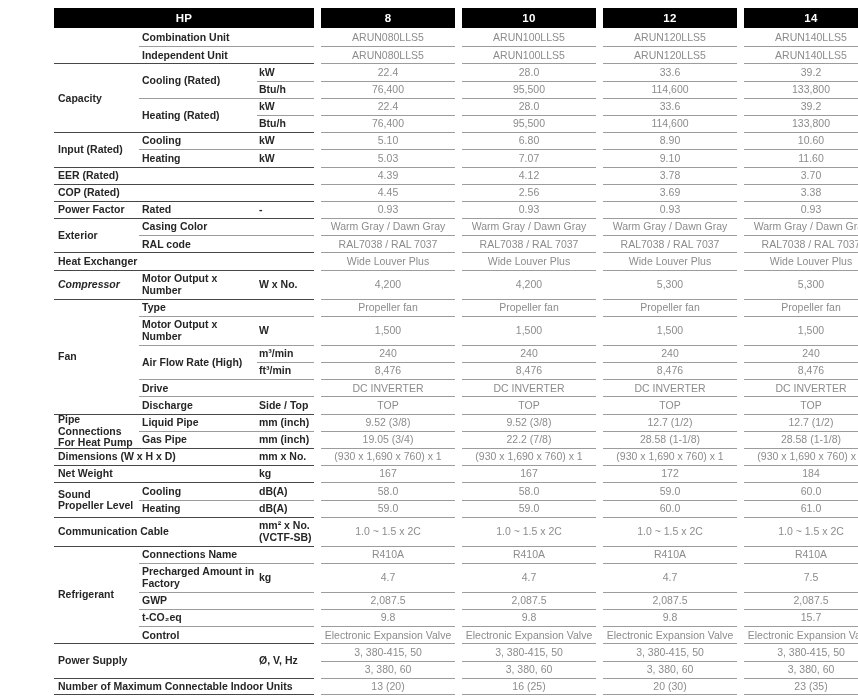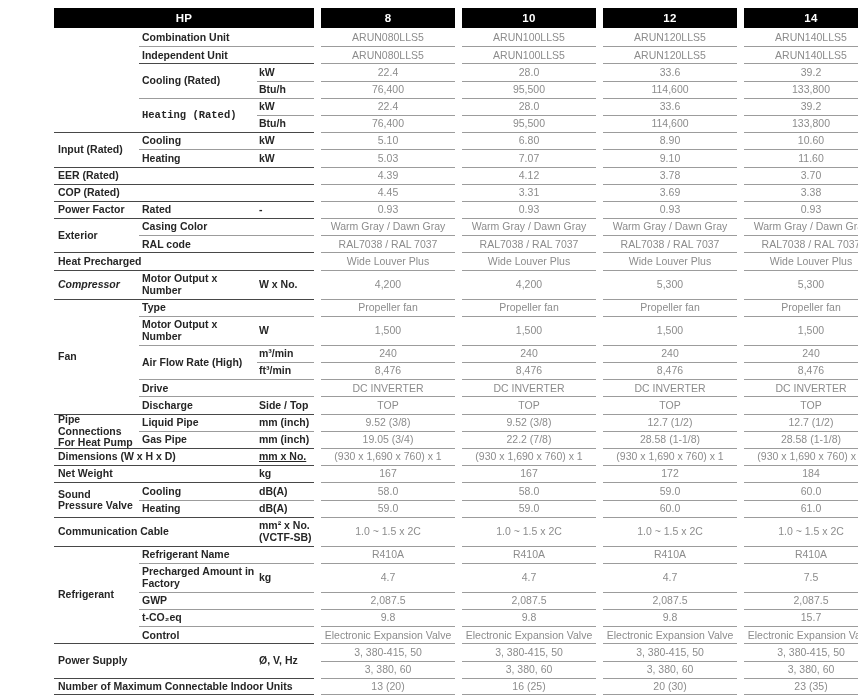--- a/index.html
+++ b/index.html
@@ -59,32 +59,33 @@
       <div class="cell lbl sub" style="grid-area: 2 / 2 / span 1 / span 2;">Combination Unit</div>
       <div class="cell val" style="grid-area: 2 / 5 / span 1 / span 1;">ARUN080LLS5</div>
       <div class="cell val" style="grid-area: 2 / 7 / span 1 / span 1;">ARUN100LLS5</div>
       <div class="cell val" style="grid-area: 2 / 9 / span 1 / span 1;">ARUN120LLS5</div>
       <div class="cell val" style="grid-area: 2 / 11 / span 1 / span 1;">ARUN140LLS5</div>
       <div class="cell lbl sub" style="grid-area: 3 / 2 / span 1 / span 2; border-top: 1px solid rgb(156, 156, 156);">Independent Unit</div>
       <div class="cell val" style="grid-area: 3 / 5 / span 1 / span 1; border-top: 1px solid rgb(156, 156, 156);">ARUN080LLS5</div>
       <div class="cell val" style="grid-area: 3 / 7 / span 1 / span 1; border-top: 1px solid rgb(156, 156, 156);">ARUN100LLS5</div>
       <div class="cell val" style="grid-area: 3 / 9 / span 1 / span 1; border-top: 1px solid rgb(156, 156, 156);">ARUN120LLS5</div>
       <div class="cell val" style="grid-area: 3 / 11 / span 1 / span 1; border-top: 1px solid rgb(156, 156, 156);">ARUN140LLS5</div>
+      <div class="cell lbl cat" style="grid-area: 4 / 1 / span 4 / span 1; border-top: 1px solid rgb(71, 71, 71);">Capacity</div>
       <div class="cell lbl sub" style="grid-area: 4 / 2 / span 2 / span 1; border-top: 1px solid rgb(71, 71, 71);">Cooling (Rated)</div>
       <div class="cell lbl unit" style="grid-area: 4 / 3 / span 1 / span 1; border-top: 1px solid rgb(71, 71, 71);">kW</div>
       <div class="cell val" style="grid-area: 4 / 5 / span 1 / span 1; border-top: 1px solid rgb(156, 156, 156);">22.4</div>
       <div class="cell val" style="grid-area: 4 / 7 / span 1 / span 1; border-top: 1px solid rgb(156, 156, 156);">28.0</div>
       <div class="cell val" style="grid-area: 4 / 9 / span 1 / span 1; border-top: 1px solid rgb(156, 156, 156);">33.6</div>
       <div class="cell val" style="grid-area: 4 / 11 / span 1 / span 1; border-top: 1px solid rgb(156, 156, 156);">39.2</div>
       <div class="cell lbl unit" style="grid-area: 5 / 3 / span 1 / span 1; border-top: 1px solid rgb(156, 156, 156);">Btu/h</div>
       <div class="cell val" style="grid-area: 5 / 5 / span 1 / span 1; border-top: 1px solid rgb(156, 156, 156);">76,400</div>
       <div class="cell val" style="grid-area: 5 / 7 / span 1 / span 1; border-top: 1px solid rgb(156, 156, 156);">95,500</div>
       <div class="cell val" style="grid-area: 5 / 9 / span 1 / span 1; border-top: 1px solid rgb(156, 156, 156);">114,600</div>
       <div class="cell val" style="grid-area: 5 / 11 / span 1 / span 1; border-top: 1px solid rgb(156, 156, 156);">133,800</div>
-      <div class="cell lbl sub" style="grid-area: 6 / 2 / span 2 / span 1; border-top: 1px solid rgb(156, 156, 156); font-family: Liberation Mono, monospace;">Heating (Rated)</div>
+      <div class="cell lbl sub" style="grid-area: 6 / 2 / span 2 / span 1; border-top: 1px solid rgb(156, 156, 156);">Heating (Rated)</div>
       <div class="cell lbl unit" style="grid-area: 6 / 3 / span 1 / span 1; border-top: 1px solid rgb(156, 156, 156);">kW</div>
       <div class="cell val" style="grid-area: 6 / 5 / span 1 / span 1; border-top: 1px solid rgb(156, 156, 156);">22.4</div>
       <div class="cell val" style="grid-area: 6 / 7 / span 1 / span 1; border-top: 1px solid rgb(156, 156, 156);">28.0</div>
       <div class="cell val" style="grid-area: 6 / 9 / span 1 / span 1; border-top: 1px solid rgb(156, 156, 156);">33.6</div>
       <div class="cell val" style="grid-area: 6 / 11 / span 1 / span 1; border-top: 1px solid rgb(156, 156, 156);">39.2</div>
       <div class="cell lbl unit" style="grid-area: 7 / 3 / span 1 / span 1; border-top: 1px solid rgb(156, 156, 156);">Btu/h</div>
       <div class="cell val" style="grid-area: 7 / 5 / span 1 / span 1; border-top: 1px solid rgb(156, 156, 156);">76,400</div>
       <div class="cell val" style="grid-area: 7 / 7 / span 1 / span 1; border-top: 1px solid rgb(156, 156, 156);">95,500</div>
       <div class="cell val" style="grid-area: 7 / 9 / span 1 / span 1; border-top: 1px solid rgb(156, 156, 156);">114,600</div>
       <div class="cell val" style="grid-area: 7 / 11 / span 1 / span 1; border-top: 1px solid rgb(156, 156, 156);">133,800</div>
@@ -101,42 +102,42 @@
       <div class="cell val" style="grid-area: 9 / 7 / span 1 / span 1; border-top: 1px solid rgb(156, 156, 156);">7.07</div>
       <div class="cell val" style="grid-area: 9 / 9 / span 1 / span 1; border-top: 1px solid rgb(156, 156, 156);">9.10</div>
       <div class="cell val" style="grid-area: 9 / 11 / span 1 / span 1; border-top: 1px solid rgb(156, 156, 156);">11.60</div>
       <div class="cell lbl cat" style="grid-area: 10 / 1 / span 1 / span 3; border-top: 1px solid rgb(71, 71, 71);">EER (Rated)</div>
       <div class="cell val" style="grid-area: 10 / 5 / span 1 / span 1; border-top: 1px solid rgb(156, 156, 156);">4.39</div>
       <div class="cell val" style="grid-area: 10 / 7 / span 1 / span 1; border-top: 1px solid rgb(156, 156, 156);">4.12</div>
       <div class="cell val" style="grid-area: 10 / 9 / span 1 / span 1; border-top: 1px solid rgb(156, 156, 156);">3.78</div>
       <div class="cell val" style="grid-area: 10 / 11 / span 1 / span 1; border-top: 1px solid rgb(156, 156, 156);">3.70</div>
       <div class="cell lbl cat" style="grid-area: 11 / 1 / span 1 / span 3; border-top: 1px solid rgb(71, 71, 71);">COP (Rated)</div>
       <div class="cell val" style="grid-area: 11 / 5 / span 1 / span 1; border-top: 1px solid rgb(156, 156, 156);">4.45</div>
-      <div class="cell val" style="grid-area: 11 / 7 / span 1 / span 1; border-top: 1px solid rgb(156, 156, 156);">3.31</div>
+      <div class="cell val" style="grid-area: 11 / 7 / span 1 / span 1; border-top: 1px solid rgb(156, 156, 156);">2.56</div>
       <div class="cell val" style="grid-area: 11 / 9 / span 1 / span 1; border-top: 1px solid rgb(156, 156, 156);">3.69</div>
       <div class="cell val" style="grid-area: 11 / 11 / span 1 / span 1; border-top: 1px solid rgb(156, 156, 156);">3.38</div>
       <div class="cell lbl cat" style="grid-area: 12 / 1 / span 1 / span 1; border-top: 1px solid rgb(71, 71, 71);">Power Factor</div>
       <div class="cell lbl sub" style="grid-area: 12 / 2 / span 1 / span 1; border-top: 1px solid rgb(71, 71, 71);">Rated</div>
       <div class="cell lbl unit" style="grid-area: 12 / 3 / span 1 / span 1; border-top: 1px solid rgb(71, 71, 71);">-</div>
       <div class="cell val" style="grid-area: 12 / 5 / span 1 / span 1; border-top: 1px solid rgb(156, 156, 156);">0.93</div>
       <div class="cell val" style="grid-area: 12 / 7 / span 1 / span 1; border-top: 1px solid rgb(156, 156, 156);">0.93</div>
       <div class="cell val" style="grid-area: 12 / 9 / span 1 / span 1; border-top: 1px solid rgb(156, 156, 156);">0.93</div>
       <div class="cell val" style="grid-area: 12 / 11 / span 1 / span 1; border-top: 1px solid rgb(156, 156, 156);">0.93</div>
       <div class="cell lbl sub" style="grid-area: 13 / 2 / span 1 / span 2; border-top: 1px solid rgb(71, 71, 71);">Casing Color</div>
       <div class="cell lbl cat" style="grid-area: 13 / 1 / span 2 / span 1; border-top: 1px solid rgb(71, 71, 71);">Exterior</div>
       <div class="cell val" style="grid-area: 13 / 5 / span 1 / span 1; border-top: 1px solid rgb(156, 156, 156);">Warm Gray / Dawn Gray</div>
       <div class="cell val" style="grid-area: 13 / 7 / span 1 / span 1; border-top: 1px solid rgb(156, 156, 156);">Warm Gray / Dawn Gray</div>
       <div class="cell val" style="grid-area: 13 / 9 / span 1 / span 1; border-top: 1px solid rgb(156, 156, 156);">Warm Gray / Dawn Gray</div>
       <div class="cell val" style="grid-area: 13 / 11 / span 1 / span 1; border-top: 1px solid rgb(156, 156, 156);">Warm Gray / Dawn Gray</div>
       <div class="cell lbl sub" style="grid-area: 14 / 2 / span 1 / span 2; border-top: 1px solid rgb(156, 156, 156);">RAL code</div>
       <div class="cell val" style="grid-area: 14 / 5 / span 1 / span 1; border-top: 1px solid rgb(156, 156, 156);">RAL7038 / RAL 7037</div>
       <div class="cell val" style="grid-area: 14 / 7 / span 1 / span 1; border-top: 1px solid rgb(156, 156, 156);">RAL7038 / RAL 7037</div>
       <div class="cell val" style="grid-area: 14 / 9 / span 1 / span 1; border-top: 1px solid rgb(156, 156, 156);">RAL7038 / RAL 7037</div>
       <div class="cell val" style="grid-area: 14 / 11 / span 1 / span 1; border-top: 1px solid rgb(156, 156, 156);">RAL7038 / RAL 7037</div>
-      <div class="cell lbl cat" style="grid-area: 15 / 1 / span 1 / span 3; border-top: 1px solid rgb(71, 71, 71);">Heat Precharged</div>
+      <div class="cell lbl cat" style="grid-area: 15 / 1 / span 1 / span 3; border-top: 1px solid rgb(71, 71, 71);">Heat Exchanger</div>
       <div class="cell val" style="grid-area: 15 / 5 / span 1 / span 1; border-top: 1px solid rgb(156, 156, 156);">Wide Louver Plus</div>
       <div class="cell val" style="grid-area: 15 / 7 / span 1 / span 1; border-top: 1px solid rgb(156, 156, 156);">Wide Louver Plus</div>
       <div class="cell val" style="grid-area: 15 / 9 / span 1 / span 1; border-top: 1px solid rgb(156, 156, 156);">Wide Louver Plus</div>
       <div class="cell val" style="grid-area: 15 / 11 / span 1 / span 1; border-top: 1px solid rgb(156, 156, 156);">Wide Louver Plus</div>
       <div class="cell lbl cat" style="grid-area: 16 / 1 / span 1 / span 1; border-top: 1px solid rgb(71, 71, 71); font-style: italic;">Compressor</div>
       <div class="cell lbl sub" style="grid-area: 16 / 2 / span 1 / span 1; border-top: 1px solid rgb(71, 71, 71);">Motor Output x Number</div>
       <div class="cell lbl unit" style="grid-area: 16 / 3 / span 1 / span 1; border-top: 1px solid rgb(71, 71, 71);">W x No.</div>
       <div class="cell val" style="grid-area: 16 / 5 / span 1 / span 1; border-top: 1px solid rgb(156, 156, 156);">4,200</div>
       <div class="cell val" style="grid-area: 16 / 7 / span 1 / span 1; border-top: 1px solid rgb(156, 156, 156);">4,200</div>
       <div class="cell val" style="grid-area: 16 / 9 / span 1 / span 1; border-top: 1px solid rgb(156, 156, 156);">5,300</div>
@@ -182,52 +183,52 @@
       <div class="cell val" style="grid-area: 23 / 7 / span 1 / span 1; border-top: 1px solid rgb(156, 156, 156);">9.52 (3/8)</div>
       <div class="cell val" style="grid-area: 23 / 9 / span 1 / span 1; border-top: 1px solid rgb(156, 156, 156);">12.7 (1/2)</div>
       <div class="cell val" style="grid-area: 23 / 11 / span 1 / span 1; border-top: 1px solid rgb(156, 156, 156);">12.7 (1/2)</div>
       <div class="cell lbl sub" style="grid-area: 24 / 2 / span 1 / span 1; border-top: 1px solid rgb(156, 156, 156);">Gas Pipe</div>
       <div class="cell lbl unit" style="grid-area: 24 / 3 / span 1 / span 1; border-top: 1px solid rgb(156, 156, 156);">mm (inch)</div>
       <div class="cell val" style="grid-area: 24 / 5 / span 1 / span 1; border-top: 1px solid rgb(156, 156, 156);">19.05 (3/4)</div>
       <div class="cell val" style="grid-area: 24 / 7 / span 1 / span 1; border-top: 1px solid rgb(156, 156, 156);">22.2 (7/8)</div>
       <div class="cell val" style="grid-area: 24 / 9 / span 1 / span 1; border-top: 1px solid rgb(156, 156, 156);">28.58 (1-1/8)</div>
       <div class="cell val" style="grid-area: 24 / 11 / span 1 / span 1; border-top: 1px solid rgb(156, 156, 156);">28.58 (1-1/8)</div>
       <div class="cell lbl cat" style="grid-area: 25 / 1 / span 1 / span 2; border-top: 1px solid rgb(71, 71, 71);">Dimensions (W x H x D)</div>
-      <div class="cell lbl unit" style="grid-area: 25 / 3 / span 1 / span 1; border-top: 1px solid rgb(71, 71, 71); text-decoration: underline;">mm x No.</div>
+      <div class="cell lbl unit" style="grid-area: 25 / 3 / span 1 / span 1; border-top: 1px solid rgb(71, 71, 71);">mm x No.</div>
       <div class="cell val" style="grid-area: 25 / 5 / span 1 / span 1; border-top: 1px solid rgb(156, 156, 156);">(930 x 1,690 x 760) x 1</div>
       <div class="cell val" style="grid-area: 25 / 7 / span 1 / span 1; border-top: 1px solid rgb(156, 156, 156);">(930 x 1,690 x 760) x 1</div>
       <div class="cell val" style="grid-area: 25 / 9 / span 1 / span 1; border-top: 1px solid rgb(156, 156, 156);">(930 x 1,690 x 760) x 1</div>
       <div class="cell val" style="grid-area: 25 / 11 / span 1 / span 1; border-top: 1px solid rgb(156, 156, 156);">(930 x 1,690 x 760) x 1</div>
       <div class="cell lbl cat" style="grid-area: 26 / 1 / span 1 / span 2; border-top: 1px solid rgb(71, 71, 71);">Net Weight</div>
       <div class="cell lbl unit" style="grid-area: 26 / 3 / span 1 / span 1; border-top: 1px solid rgb(71, 71, 71);">kg</div>
       <div class="cell val" style="grid-area: 26 / 5 / span 1 / span 1; border-top: 1px solid rgb(156, 156, 156);">167</div>
       <div class="cell val" style="grid-area: 26 / 7 / span 1 / span 1; border-top: 1px solid rgb(156, 156, 156);">167</div>
       <div class="cell val" style="grid-area: 26 / 9 / span 1 / span 1; border-top: 1px solid rgb(156, 156, 156);">172</div>
       <div class="cell val" style="grid-area: 26 / 11 / span 1 / span 1; border-top: 1px solid rgb(156, 156, 156);">184</div>
-      <div class="cell lbl cat" style="grid-area: 27 / 1 / span 2 / span 1; border-top: 1px solid rgb(71, 71, 71);">Sound Pressure Valve</div>
+      <div class="cell lbl cat" style="grid-area: 27 / 1 / span 2 / span 1; border-top: 1px solid rgb(71, 71, 71);">Sound Propeller Level</div>
       <div class="cell lbl sub" style="grid-area: 27 / 2 / span 1 / span 1; border-top: 1px solid rgb(71, 71, 71);">Cooling</div>
       <div class="cell lbl unit" style="grid-area: 27 / 3 / span 1 / span 1; border-top: 1px solid rgb(71, 71, 71);">dB(A)</div>
       <div class="cell val" style="grid-area: 27 / 5 / span 1 / span 1; border-top: 1px solid rgb(156, 156, 156);">58.0</div>
       <div class="cell val" style="grid-area: 27 / 7 / span 1 / span 1; border-top: 1px solid rgb(156, 156, 156);">58.0</div>
       <div class="cell val" style="grid-area: 27 / 9 / span 1 / span 1; border-top: 1px solid rgb(156, 156, 156);">59.0</div>
       <div class="cell val" style="grid-area: 27 / 11 / span 1 / span 1; border-top: 1px solid rgb(156, 156, 156);">60.0</div>
       <div class="cell lbl sub" style="grid-area: 28 / 2 / span 1 / span 1; border-top: 1px solid rgb(156, 156, 156);">Heating</div>
       <div class="cell lbl unit" style="grid-area: 28 / 3 / span 1 / span 1; border-top: 1px solid rgb(156, 156, 156);">dB(A)</div>
       <div class="cell val" style="grid-area: 28 / 5 / span 1 / span 1; border-top: 1px solid rgb(156, 156, 156);">59.0</div>
       <div class="cell val" style="grid-area: 28 / 7 / span 1 / span 1; border-top: 1px solid rgb(156, 156, 156);">59.0</div>
       <div class="cell val" style="grid-area: 28 / 9 / span 1 / span 1; border-top: 1px solid rgb(156, 156, 156);">60.0</div>
       <div class="cell val" style="grid-area: 28 / 11 / span 1 / span 1; border-top: 1px solid rgb(156, 156, 156);">61.0</div>
       <div class="cell lbl cat" style="grid-area: 29 / 1 / span 1 / span 2; border-top: 1px solid rgb(71, 71, 71); text-align: right;">Communication Cable</div>
       <div class="cell lbl unit" style="grid-area: 29 / 3 / span 1 / span 1; border-top: 1px solid rgb(71, 71, 71);">mm² x No. (VCTF-SB)</div>
       <div class="cell val" style="grid-area: 29 / 5 / span 1 / span 1; border-top: 1px solid rgb(156, 156, 156);">1.0 ~ 1.5 x 2C</div>
       <div class="cell val" style="grid-area: 29 / 7 / span 1 / span 1; border-top: 1px solid rgb(156, 156, 156);">1.0 ~ 1.5 x 2C</div>
       <div class="cell val" style="grid-area: 29 / 9 / span 1 / span 1; border-top: 1px solid rgb(156, 156, 156);">1.0 ~ 1.5 x 2C</div>
       <div class="cell val" style="grid-area: 29 / 11 / span 1 / span 1; border-top: 1px solid rgb(156, 156, 156);">1.0 ~ 1.5 x 2C</div>
       <div class="cell lbl cat" style="grid-area: 30 / 1 / span 5 / span 1; border-top: 1px solid rgb(71, 71, 71);">Refrigerant</div>
-      <div class="cell lbl sub" style="grid-area: 30 / 2 / span 1 / span 2; border-top: 1px solid rgb(71, 71, 71);">Refrigerant Name</div>
+      <div class="cell lbl sub" style="grid-area: 30 / 2 / span 1 / span 2; border-top: 1px solid rgb(71, 71, 71);">Connections Name</div>
       <div class="cell val" style="grid-area: 30 / 5 / span 1 / span 1; border-top: 1px solid rgb(156, 156, 156);">R410A</div>
       <div class="cell val" style="grid-area: 30 / 7 / span 1 / span 1; border-top: 1px solid rgb(156, 156, 156);">R410A</div>
       <div class="cell val" style="grid-area: 30 / 9 / span 1 / span 1; border-top: 1px solid rgb(156, 156, 156);">R410A</div>
       <div class="cell val" style="grid-area: 30 / 11 / span 1 / span 1; border-top: 1px solid rgb(156, 156, 156);">R410A</div>
       <div class="cell lbl sub" style="grid-area: 31 / 2 / span 1 / span 1; border-top: 1px solid rgb(156, 156, 156);">Precharged Amount in Factory</div>
       <div class="cell lbl unit" style="grid-area: 31 / 3 / span 1 / span 1; border-top: 1px solid rgb(156, 156, 156);">kg</div>
       <div class="cell val" style="grid-area: 31 / 5 / span 1 / span 1; border-top: 1px solid rgb(156, 156, 156);">4.7</div>
       <div class="cell val" style="grid-area: 31 / 7 / span 1 / span 1; border-top: 1px solid rgb(156, 156, 156);">4.7</div>
       <div class="cell val" style="grid-area: 31 / 9 / span 1 / span 1; border-top: 1px solid rgb(156, 156, 156);">4.7</div>
       <div class="cell val" style="grid-area: 31 / 11 / span 1 / span 1; border-top: 1px solid rgb(156, 156, 156);">7.5</div>

